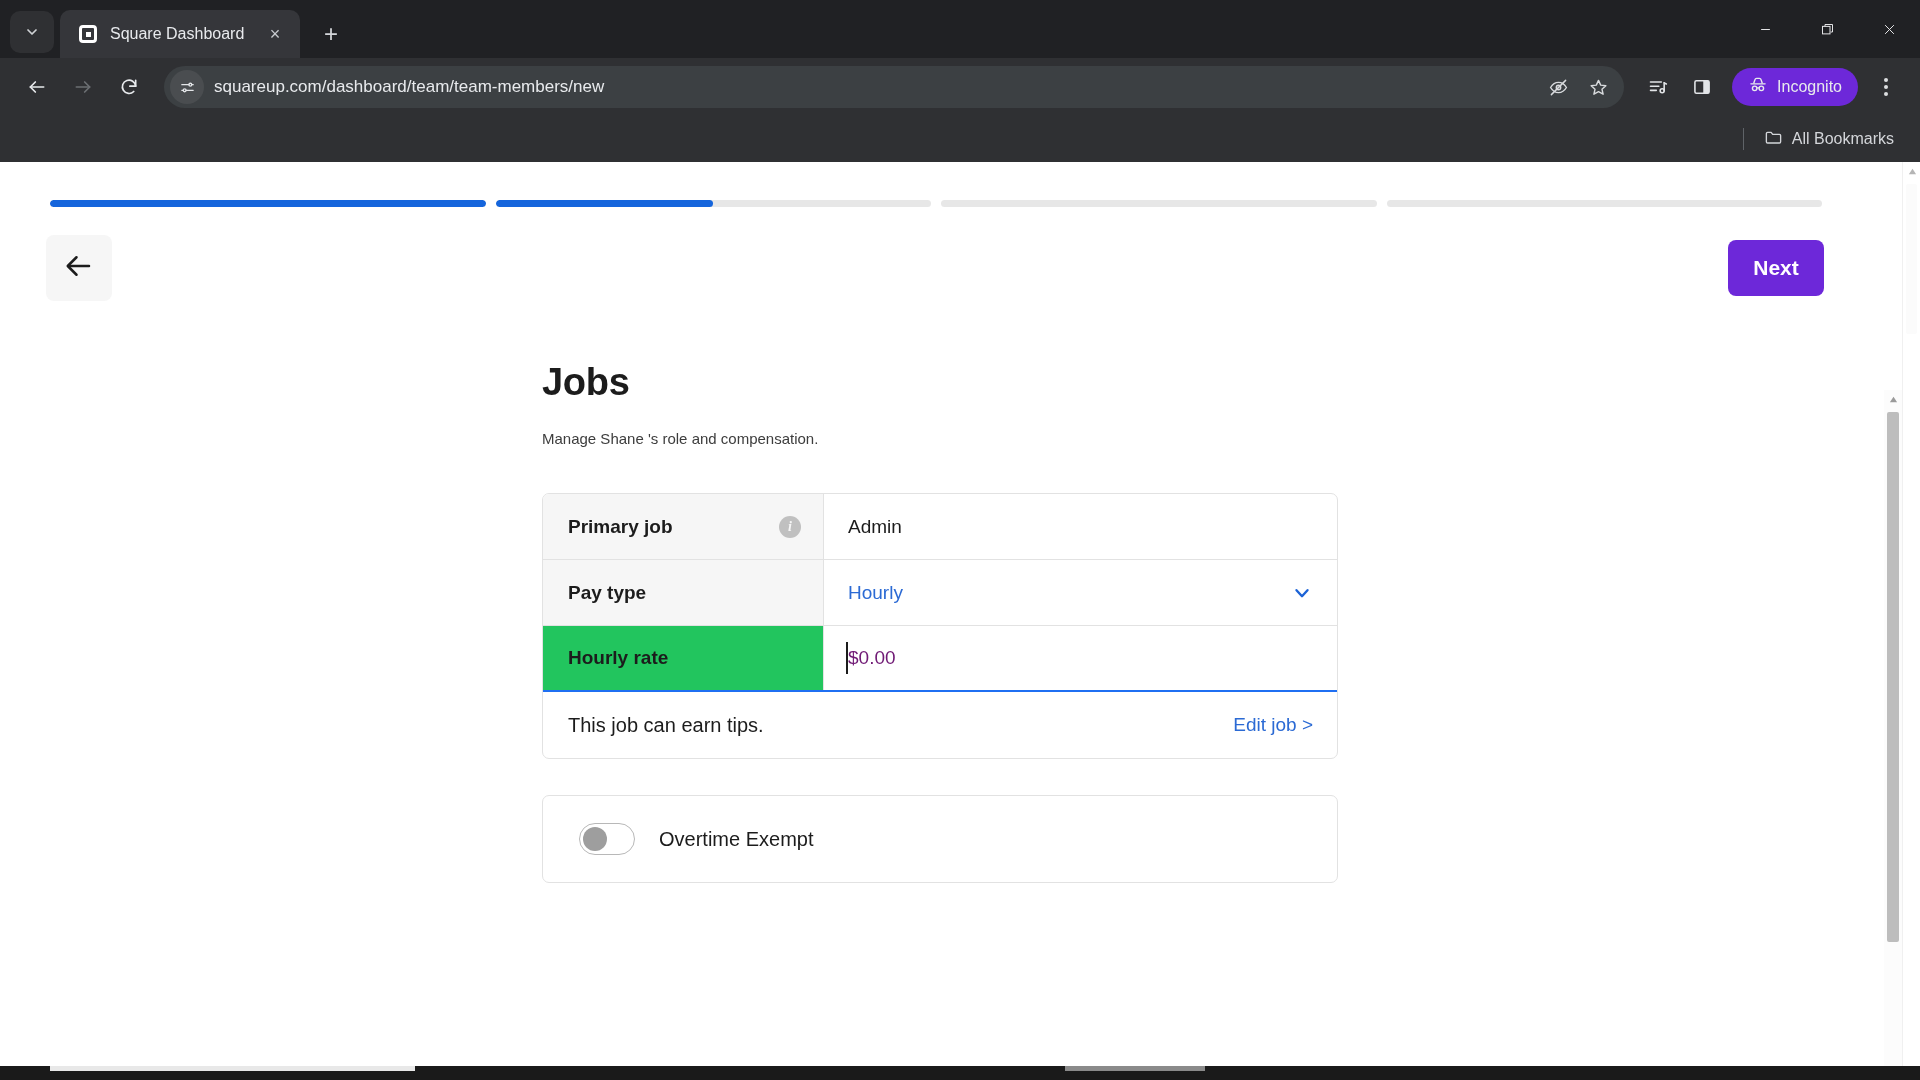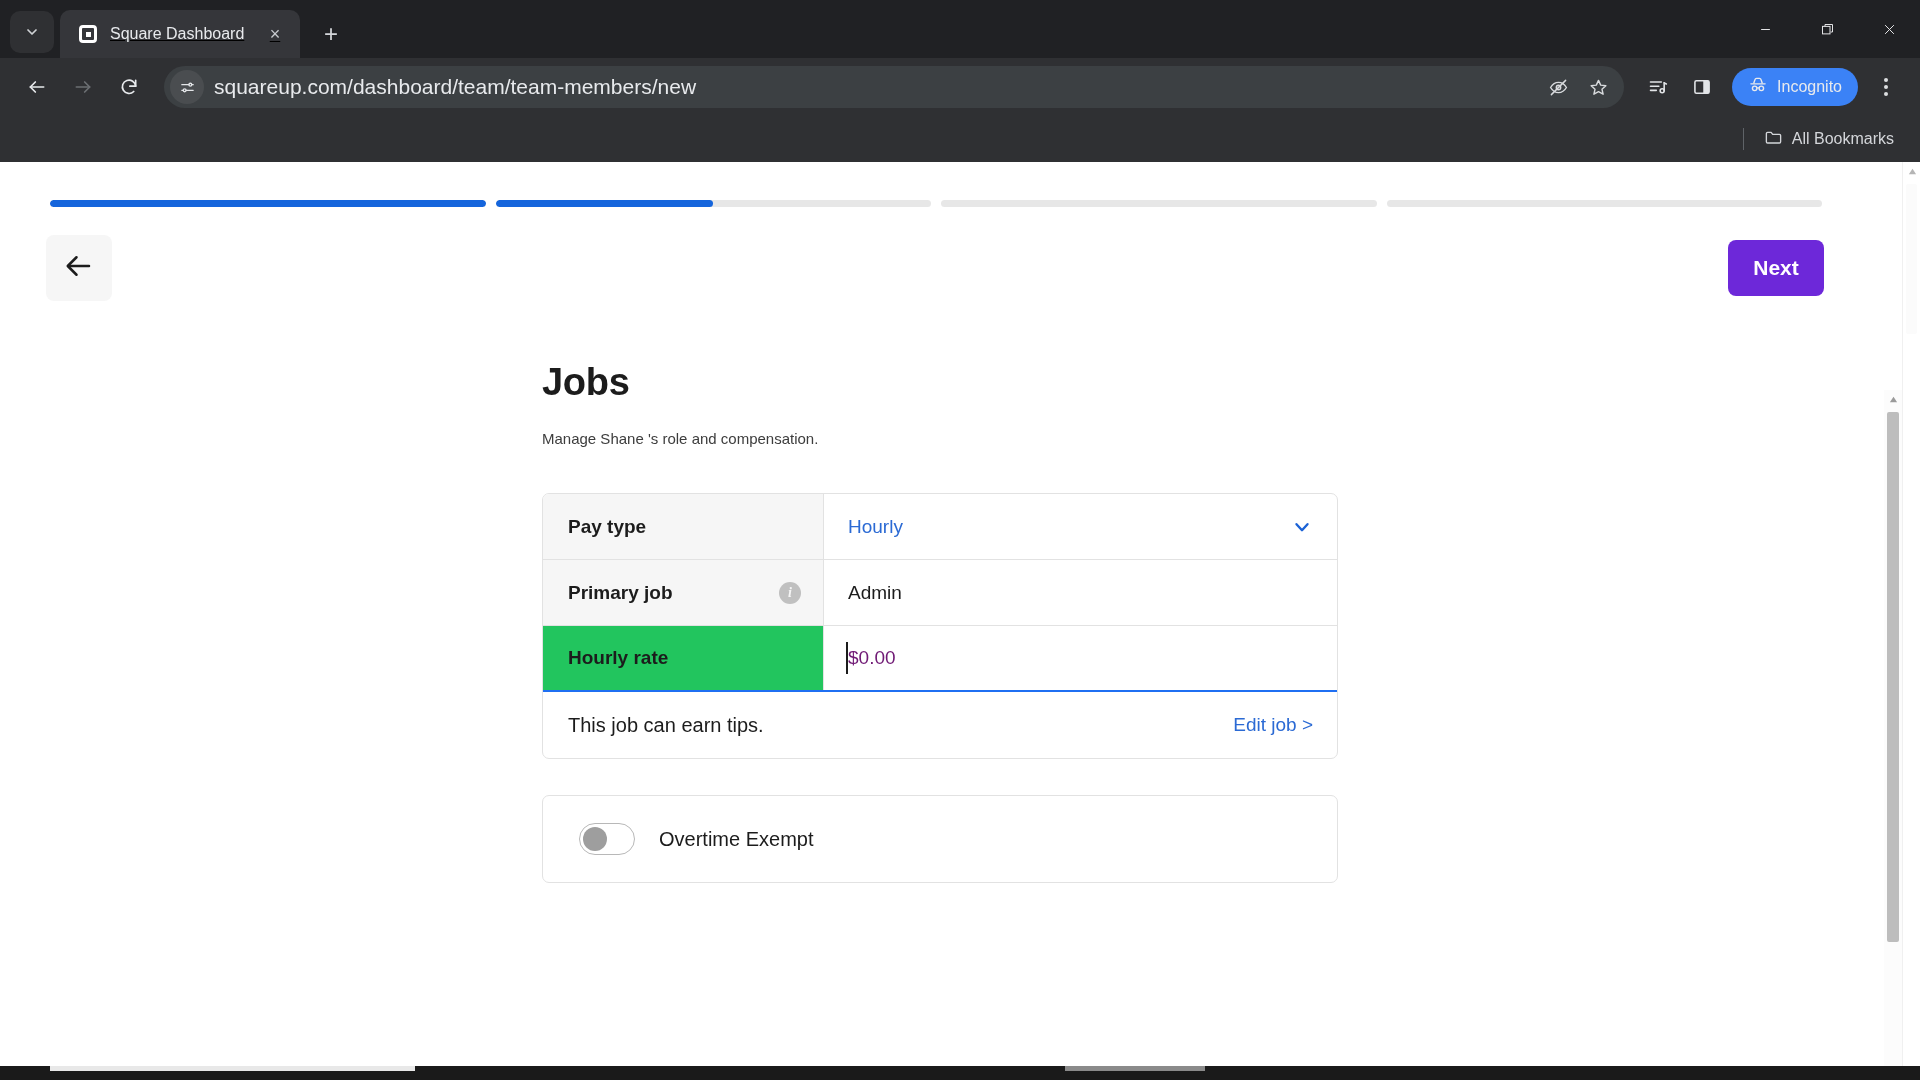--- a/index.html
+++ b/index.html
@@ -35,21 +35,20 @@
     min-width: 240px;
     max-width: 380px;
     background: #35363a;
     border-radius: 10px 10px 0 0;
     display: flex;
     align-items: center;
     padding: 0 12px 0 18px;
     gap: 12px;
     margin-left: 6px;
     flex: none;
-    text-decoration: underline;
   }
   .tab-favicon {
     width: 20px; height: 20px;
     flex: none;
     display: flex; align-items: center; justify-content: center;
   }
   .fav-square {
     width: 18px; height: 18px;
     border: 3px solid #ffffff;
     border-radius: 4px;
@@ -126,21 +125,21 @@
   .omni-icon {
     width: 34px; height: 34px;
     border-radius: 50%;
     background: #4a4d50;
     display: flex; align-items: center; justify-content: center;
     flex: none;
   }
   .omni-icon svg { width: 17px; height: 17px; }
   .omni-url {
     color: #e8eaed;
-    font-size: 21px;
+    font-size: 17px;
     flex: 1;
     white-space: nowrap;
     overflow: hidden;
   }
   .omni-actions { display: flex; align-items: center; gap: 4px; flex: none; }
   .omni-btn {
     width: 36px; height: 36px;
     display: flex; align-items: center; justify-content: center;
     color: #d8dadd;
     border-radius: 50%;
@@ -149,21 +148,21 @@
   .tb-right { display: flex; align-items: center; gap: 4px; flex: none; }
   .tb-btn {
     width: 40px; height: 40px;
     display: flex; align-items: center; justify-content: center;
     color: #e2e4e7;
     border-radius: 50%;
   }
   .tb-btn svg { width: 20px; height: 20px; }
   .incognito-pill {
     height: 38px;
-    background: #3b82f6;
+    background: #6d28d9;
     border-radius: 19px;
     display: flex;
     align-items: center;
     gap: 9px;
     padding: 0 16px;
     margin-left: 6px;
     color: #e8eaed;
     font-size: 16px;
     white-space: nowrap;
   }
@@ -596,40 +595,40 @@
     <div class="content">
       <div class="form-col">
 
         <div class="page-title">Jobs</div>
         <div class="page-sub">Manage Shane 's role and compensation.</div>
 
         <div class="card">
 
           <div class="frow">
             <div class="flabel">
+              <span>Primary job</span>
+              <span class="info-icon">i</span>
+            </div>
+            <div class="fvalue">Admin</div>
+          </div>
+
+          <div class="frow">
+            <div class="flabel">
               <span>Pay type</span>
             </div>
             <div class="fvalue link">
               <span>Hourly</span>
               <span class="chev">
                 <svg viewBox="0 0 24 24" fill="none" stroke="currentColor" stroke-width="2.6" stroke-linecap="round" stroke-linejoin="round">
                     <polyline points="6 9 12 15.5 18 9"></polyline>
                   </svg>
               </span>
             </div>
           </div>
 
-          <div class="frow">
-            <div class="flabel">
-              <span>Primary job</span>
-              <span class="info-icon">i</span>
-            </div>
-            <div class="fvalue">Admin</div>
-          </div>
-
           <div class="frow focused-row">
             <div class="flabel focused">
               <span>Hourly rate</span>
             </div>
             <div class="fvalue placeholder">
               <span class="caret-bar"></span>
               <span>$0.00</span>
             </div>
           </div>
 

